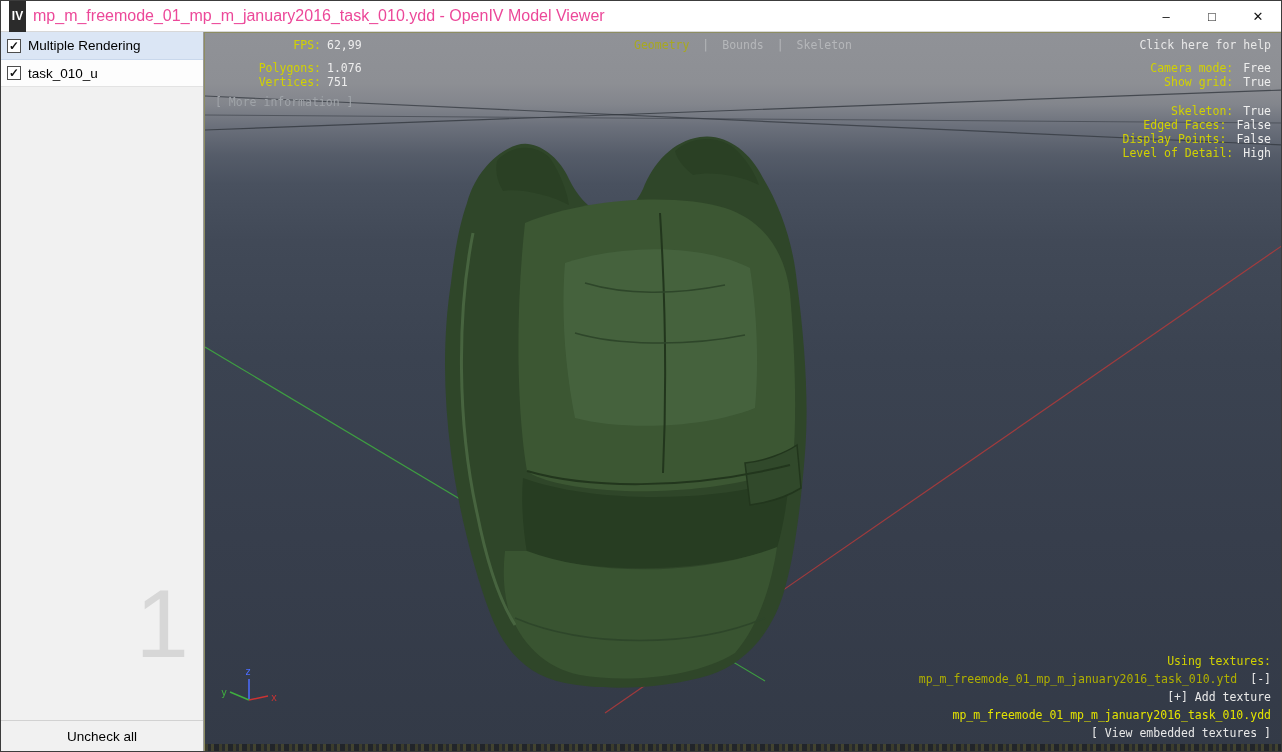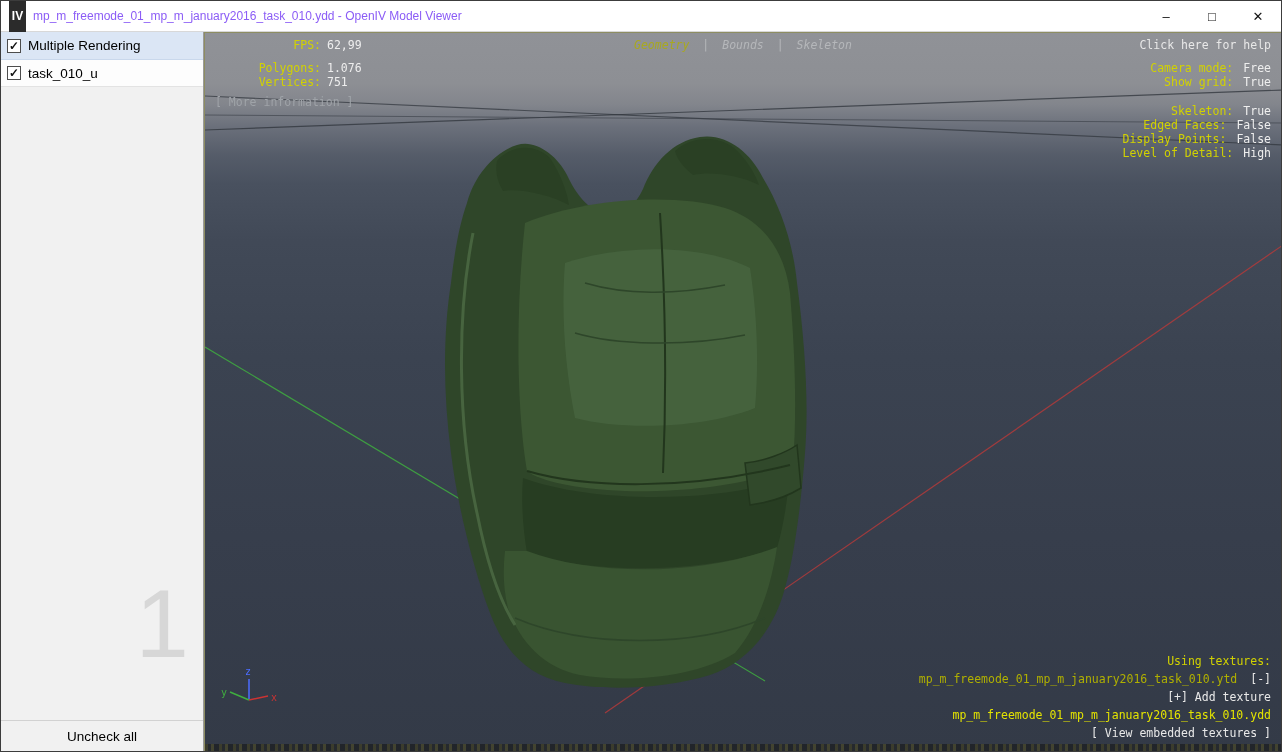--- a/index.html
+++ b/index.html
@@ -13,21 +13,21 @@
   .titlebar {
     height:31px; background:#ffffff; display:flex; align-items:center;
     border-bottom:1px solid #d8d8d8;
   }
   .app-icon {
     width:17px; height:35px; margin-left:8px; margin-right:7px;
     background:#2b2b2b; color:#fff; font-size:12px; font-weight:bold;
     display:flex; align-items:center; justify-content:center;
     border-radius:2px; flex:none;
   }
-  .title-text { font-size:12px; color:#8b5cf6; white-space:nowrap; }
+  .title-text { font-size:16px; color:#ec4899; white-space:nowrap; }
   .win-controls { margin-left:auto; display:flex; height:31px; }
   .win-btn {
     width:46px; height:31px; display:flex; align-items:center; justify-content:center;
     font-size:13px; color:#111; cursor:default;
   }
   
   .app-body { display:flex; height:720px; }
   
   .sidebar {
     width:203px; background:#f1f1f1; position:relative; flex:none;
@@ -74,21 +74,21 @@
   .mgy { color:#b5b7ba; }
   
   .stat-row { position:absolute; left:24px; display:flex; }
   .stat-row .lbl { display:inline-block; width:92px; text-align:right; color:#d2d200; }
   .stat-row .val { margin-left:6px; color:#eeeeee; }
   
   .r-row { position:absolute; right:10px; text-align:right; }
   .r-row .lbl { color:#d2d200; }
   .r-row .val { color:#eeeeee; margin-left:10px; }
   
-  .modes { position:absolute; top:5px; left:0; right:0; text-align:center;font-style:italic; }
+  .modes { position:absolute; top:5px; left:0; right:0; text-align:center; }
   .modes span { margin:0 3px; }
   
   .tex-block { position:absolute; right:10px; bottom:10px; text-align:right; line-height:18px; }
   .tex-block div { white-space:nowrap; }
   
   .tex-strip {
     position:absolute; left:0; right:0; bottom:0; height:8px;
     background:
       repeating-linear-gradient(90deg,
         #3d3d28 0px, #3d3d28 3px, #23262a 3px, #23262a 6px,

